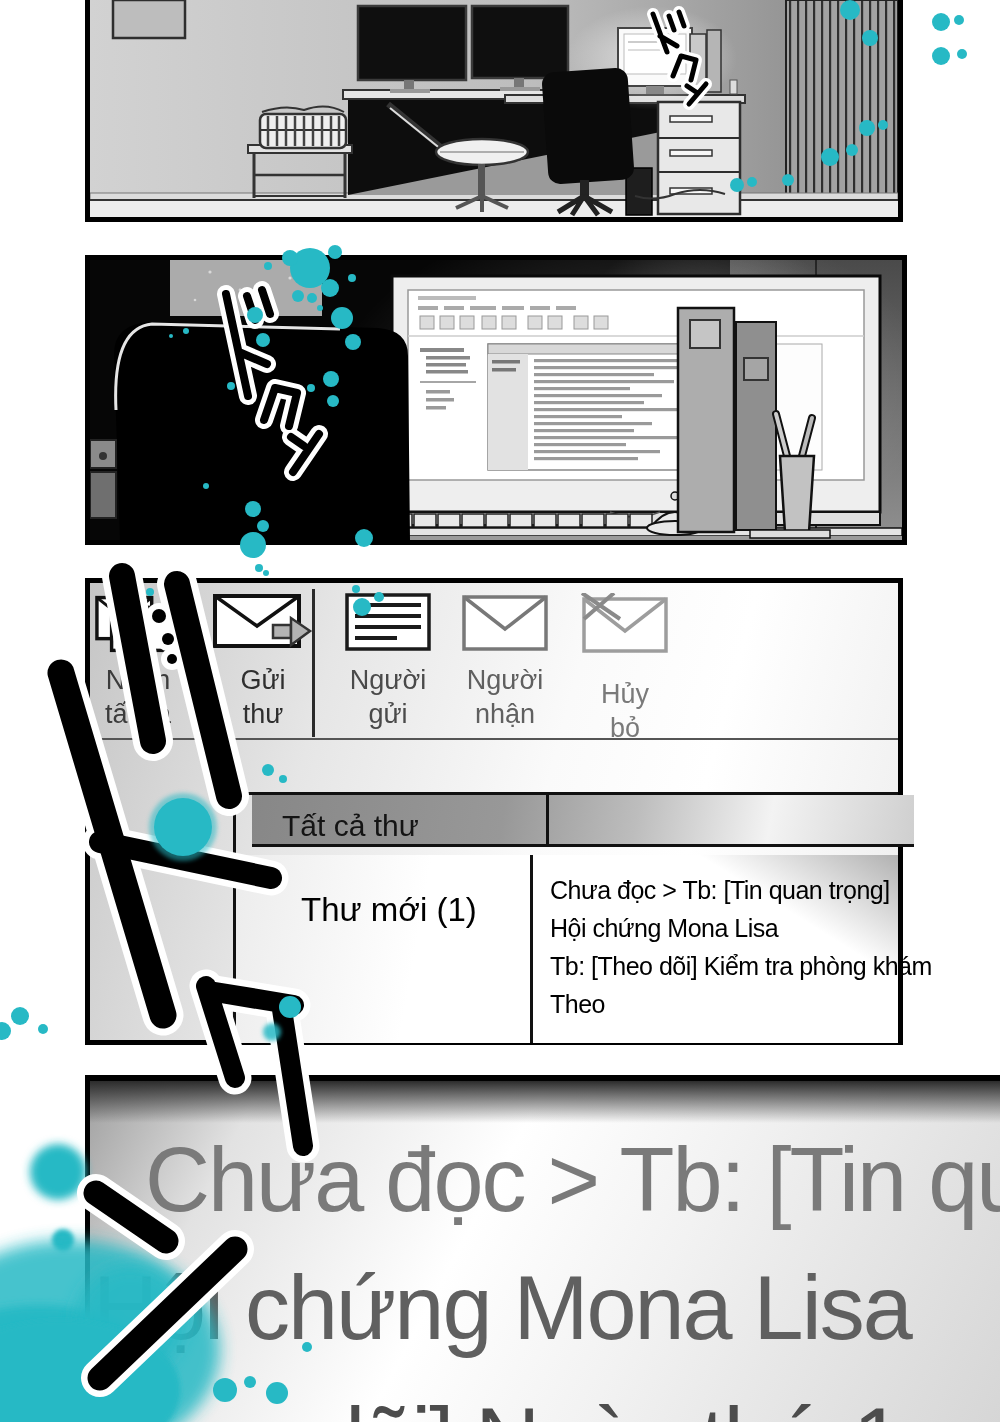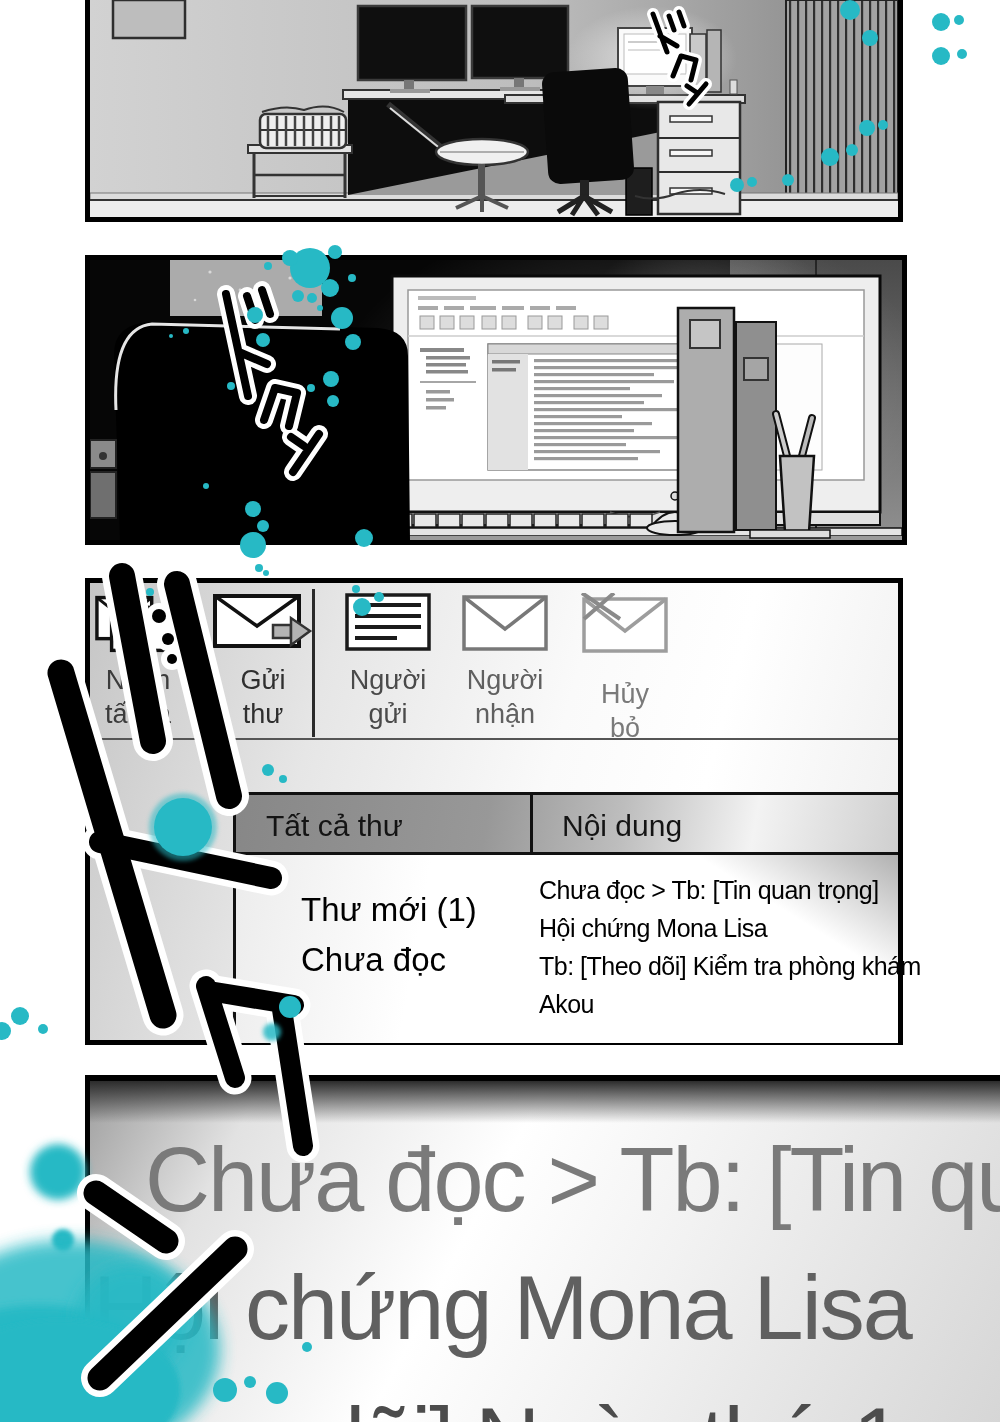--- a/index.html
+++ b/index.html
@@ -13,28 +13,28 @@
           background:linear-gradient(118deg,#9f9f9f 0%,#e2e2e2 16%,#ffffff 42%,#f2f2f2 62%,#d6d6d6 100%);overflow:hidden;}
   #panel4 .topshade{position:absolute;left:0;top:0;width:100%;height:42px;background:linear-gradient(#2c2c2c,rgba(44,44,44,0));}
   .svgfill{position:absolute;left:0;top:0;width:100%;height:100%;}
   
   .tgroup{position:absolute;top:10px;text-align:center;}
   .tlabel{margin-top:6px;font-size:27px;line-height:34px;}
   .vdiv{position:absolute;left:222px;top:6px;width:3px;height:148px;background:#2a2a2a;}
   .hline{position:absolute;left:0;top:155px;width:808px;height:2px;background:#555;}
   
   #mailtable{position:absolute;left:143px;top:209px;width:665px;height:248px;border-left:3px solid #111;border-top:3px solid #111;box-sizing:border-box;}
-  #thead{position:absolute;left:0;top:0;width:100%;height:60px;border-bottom:3px solid #111;box-sizing:border-box;
+  #thead{position:absolute;left:16px;top:0;width:100%;height:52px;border-bottom:3px solid #111;box-sizing:border-box;
          background:linear-gradient(100deg,#878787 0%,#989898 38%,#bdbdbd 58%,#f3f3f3 76%,#cwhite 100%,#cfcfcf 100%);}
   #thead{background:linear-gradient(100deg,#878787 0%,#989898 38%,#bdbdbd 58%,#f3f3f3 78%,#cfcfcf 100%);}
   .coldiv{position:absolute;left:294px;top:0;width:3px;height:100%;background:#111;}
   .hcell{position:absolute;top:0;height:60px;line-height:62px;font-size:30px;color:#141414;white-space:nowrap;}
   #tbody{position:absolute;left:0;top:60px;width:100%;height:188px;background:#fff;}
   #cell-folder{position:absolute;left:0;top:0;width:294px;height:100%;background:linear-gradient(100deg,#ececec,#ffffff 60%);}
-  #cell-content{position:absolute;left:288px;top:0;right:0;height:100%;
+  #cell-content{position:absolute;left:299px;top:0;right:0;height:100%;
     background:linear-gradient(212deg,#9c9c9c -8%,rgba(255,255,255,0) 30%),#fff;}
   .folderline{font-size:33px;line-height:50px;color:#000;padding-left:46px;white-space:nowrap;}
   #cell-folder .pad{padding-top:30px;padding-left:19px;}
   .contentline{font-size:25px;line-height:38px;color:#000;padding-left:15px;letter-spacing:-0.5px;white-space:nowrap;}
   #cell-content .pad{padding-top:16px;}
   
   .bigline{position:absolute;white-space:nowrap;font-size:90px;letter-spacing:-2px;}
   #bigline1{left:55px;top:48px;color:#7a7a7a;}
   #bigline2{left:3px;top:176px;color:#606060;}
   #bigline3{left:58px;top:308px;color:#4c4c4c;}
@@ -362,36 +362,34 @@
         <div>Hủy</div>
         <div>bỏ</div>
       </div>
     </div>
     <div class="hline"></div>
 
     <div id="mailtable">
       <div id="thead">
         <div class="coldiv"></div>
         <div class="hcell" style="left:30px;">Tất cả thư</div>
-        <div class="hcell" style="left:326px;">Nội dung</div>
       </div>
       <div id="tbody">
         <div class="coldiv" style="height:188px;"></div>
         <div id="cell-folder">
           <div class="pad">
             <div class="folderline">Thư mới (1)</div>
-            <div class="folderline">Chưa đọc</div>
           </div>
         </div>
         <div id="cell-content">
           <div class="pad">
             <div class="contentline">Chưa đọc &gt; Tb: [Tin quan trọng]</div>
             <div class="contentline">Hội chứng Mona Lisa</div>
             <div class="contentline">Tb: [Theo dõi] Kiểm tra phòng khám</div>
-            <div class="contentline">Akou</div>
+            <div class="contentline">Theo</div>
           </div>
         </div>
       </div>
     </div>
   </div>
 
   <div id="panel4" class="panel">
     <div class="topshade"></div>
     <div class="bigline" id="bigline1">Chưa đọc &gt; Tb: [Tin qu</div>
     <div class="bigline" id="bigline2">Hội chứng Mona Lisa</div>

